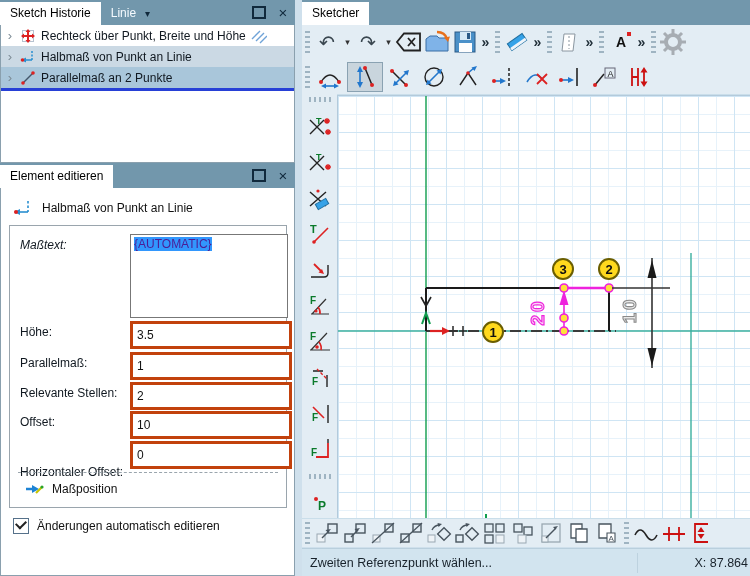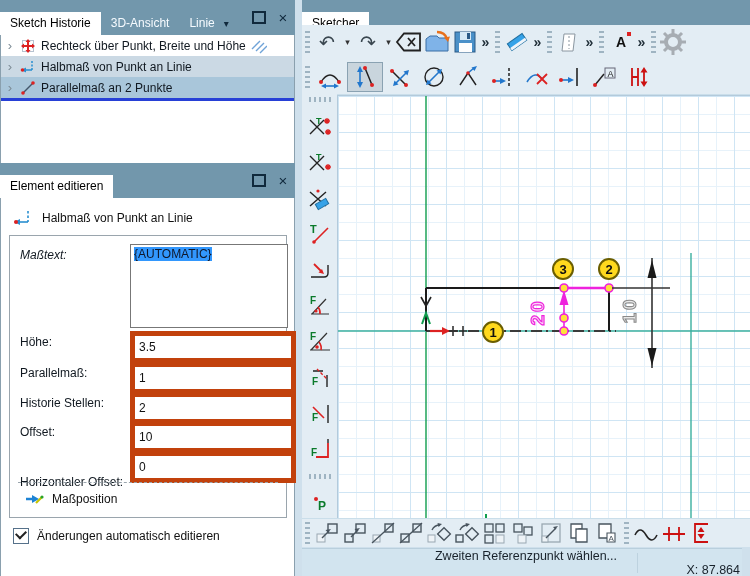--- a/index.html
+++ b/index.html
@@ -1,45 +1,45 @@
 <!DOCTYPE html>
 <html><head>
 <meta charset="utf-8">
 <style>
   html,body{margin:0;padding:0;}
   body{width:750px;height:576px;position:relative;overflow:hidden;
        font-family:"Liberation Sans","DejaVu Sans",sans-serif;font-size:12px;
        background:#cfe0ec;color:#111;}
   .abs{position:absolute;}
   
-  .tabbar{background:#7297ac;display:flex;align-items:flex-end;height:35px;}
+  .tabbar{background:#7297ac;display:flex;align-items:flex-end;height:25px;}
   .tab{padding:4px 10px 5px 10px;color:#f6fbff;white-space:nowrap;cursor:default;}
   .tab.active{background:#ffffff;color:#000;}
   .tab .caret{font-size:10px;margin-left:5px;color:#10293c;}
   .wbtns{margin-left:auto;display:flex;align-items:center;height:100%;}
   .wbtn{width:24px;height:100%;display:flex;align-items:center;justify-content:center;
         color:#10293c;font-size:15px;}
   .maxbox{width:10px;height:9px;border:2px solid #10293c;}
   
   .panelbox{background:#fff;border:1px solid #8aa0ae;border-top:none;}
   .treerow{display:flex;align-items:center;height:21px;padding-left:4px;gap:5px;}
   .treerow .chev{color:#7c8b95;font-size:13px;width:10px;text-align:center;}
   .treerow .lbl{color:#101820;}
   .sel-light{background:#cbd9e4;}
   .sel-strong{background:#a9c6da;}
   .drop-underline{height:3px;background:#2740d6;}
   
   .hdr-row{display:flex;align-items:center;gap:9px;padding:10px 0 0 12px;}
   .groupbox{position:absolute;left:8px;right:7px;border:1px solid #9aa5ad;background:#fff;}
   .frow-label{position:absolute;left:10px;color:#101820;}
-  .finput{position:absolute;left:120px;width:148px;height:20px;border:5px solid #c2410c;
+  .finput{position:absolute;left:120px;width:148px;height:20px;border:3px solid #c2410c;
           background:#fff;font:12px "Liberation Sans",sans-serif;padding:1px 4px;color:#111;}
   .ftextarea{position:absolute;left:120px;top:8px;width:150px;height:78px;border:1px solid #777;
           background:#fff;padding:2px 3px;}
-  .selhl{background:#3297fd;color:#0f172a;}
+  .selhl{background:#3297fd;color:#4c1d95;}
   .dashsep{position:absolute;left:8px;right:8px;border-top:1px dashed #9aa5ad;}
   .mpos{position:absolute;left:14px;display:flex;align-items:center;gap:8px;cursor:default;}
   .cbrow{position:absolute;display:flex;align-items:center;gap:8px;}
   .cbbox{width:14px;height:14px;border:1px solid #56718a;background:#fff;position:relative;}
   .cbbox .tick{position:absolute;left:2px;top:1px;width:8px;height:5px;
                border-left:2px solid #222;border-bottom:2px solid #222;transform:rotate(-45deg);}
   
   .toolstrip{background:#e3edf4;display:flex;align-items:center;}
   .tbtn{min-width:28px;height:28px;display:flex;align-items:center;justify-content:center;
         color:#333;}
@@ -72,21 +72,20 @@
   .status-div{position:absolute;left:335px;top:4px;bottom:4px;border-left:1px solid #bdd2df;}
   .atool{font-weight:bold;font-size:14px;color:#111;position:relative;}
   .atool .reddot{position:absolute;right:-5px;top:-2px;width:4px;height:4px;background:#d22;}
 </style>
 </head>
 <body>
 
 <div class="abs" style="left:0;top:0;width:295px;height:163px;">
   <div class="tabbar">
     <div class="tab active">Sketch Historie</div>
-    <div class="tab">3D-Ansicht</div>
     <div class="tab" style="display:flex;gap:4px;align-items:center;">
       <span>Linie</span>
       <span class="caret">▾</span>
     </div>
     <div class="wbtns">
       <div class="wbtn">
           <span class="maxbox"></span>
         </div>
       <div class="wbtn">×</div>
     </div>
@@ -149,21 +148,21 @@
     </div>
     <div class="groupbox" style="top:37px;height:281px;">
       <span class="frow-label" style="top:12px;font-style:italic;">Maßtext:</span>
       <div class="ftextarea">
         <span class="selhl">{AUTOMATIC}</span>
       </div>
       <span class="frow-label" style="top:99px;">Höhe:</span>
       <input class="finput" style="top: 95px;" value="3.5">
       <span class="frow-label" style="top:130px;">Parallelmaß:</span>
       <input class="finput" style="top: 126px;" value="1">
-      <span class="frow-label" style="top:160px;">Historie Stellen:</span>
+      <span class="frow-label" style="top:160px;">Relevante Stellen:</span>
       <input class="finput" style="top: 156px;" value="2">
       <span class="frow-label" style="top:189px;">Offset:</span>
       <input class="finput" style="top: 185px;" value="10">
       <span class="frow-label" style="top:219px;margin-top:20px;">Horizontaler Offset:</span>
       <input class="finput" style="top: 215px;" value="0">
       <div class="dashsep" style="top:246px;"></div>
       <div class="mpos" style="top:254px;">
         <svg width="20" height="18">
           <path d="M2,9 H9" stroke="#1d83d4" stroke-width="2.5"></path>
           <path d="M15,9 l-7,-4 v8 z" fill="#1d83d4"></path>
@@ -594,18 +593,18 @@
       </svg>
     </div>
     <div class="tbtn" style="overflow:hidden;min-width:22px;">
       <svg width="22" height="24">
         <path d="M20,3 H7 V21 H20" fill="none" stroke="#cc1111" stroke-width="1.8"></path>
         <path d="M13,6 l-3.5,5 h7 z M13,18 l-3.5,-5 h7 z" fill="#cc1111"></path>
       </svg>
     </div>
   </div>
 
-  <div class="statusbar abs" style="left:0;top:548px;right:8px;height:28px;flex-direction:column;">
+  <div class="statusbar abs" style="left:0;top:548px;right:0;height:28px;">
     <span style="padding-left:8px;">Zweiten Referenzpunkt wählen...</span>
     <span class="status-div"></span>
     <span style="margin-left:auto;padding-right:2px;">X: 87.864</span>
   </div>
 </div>
 
 </body></html>

